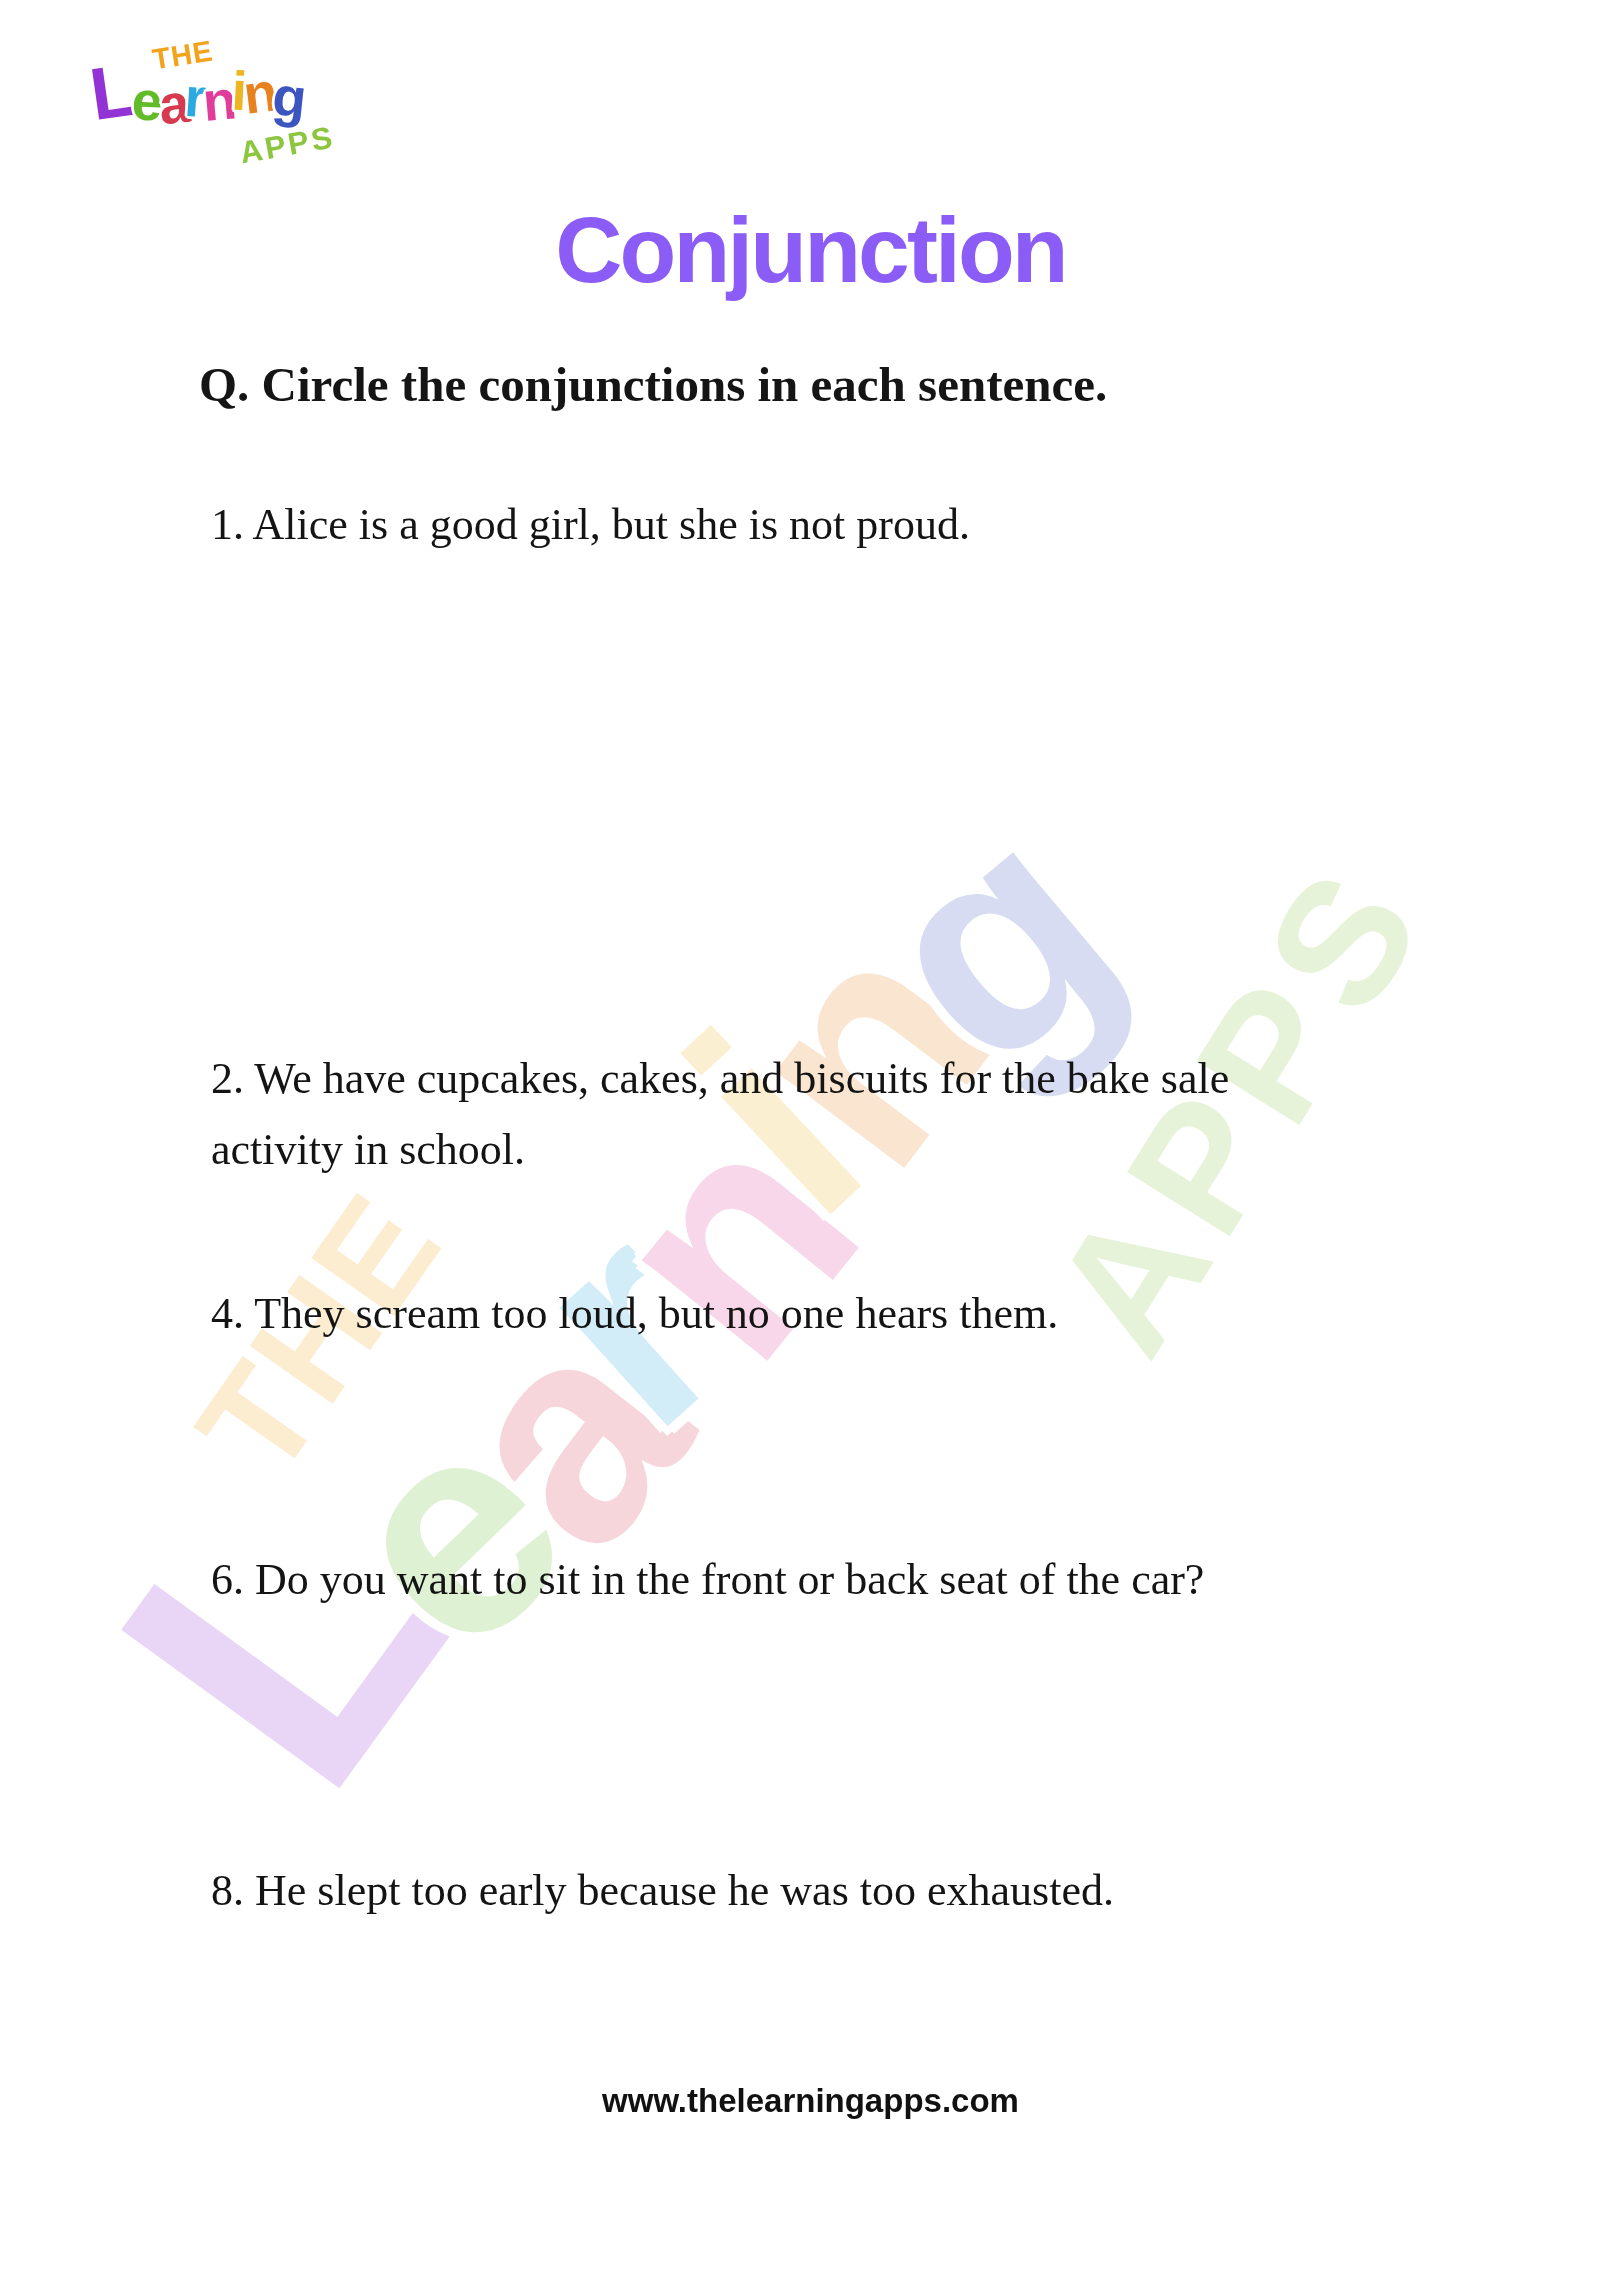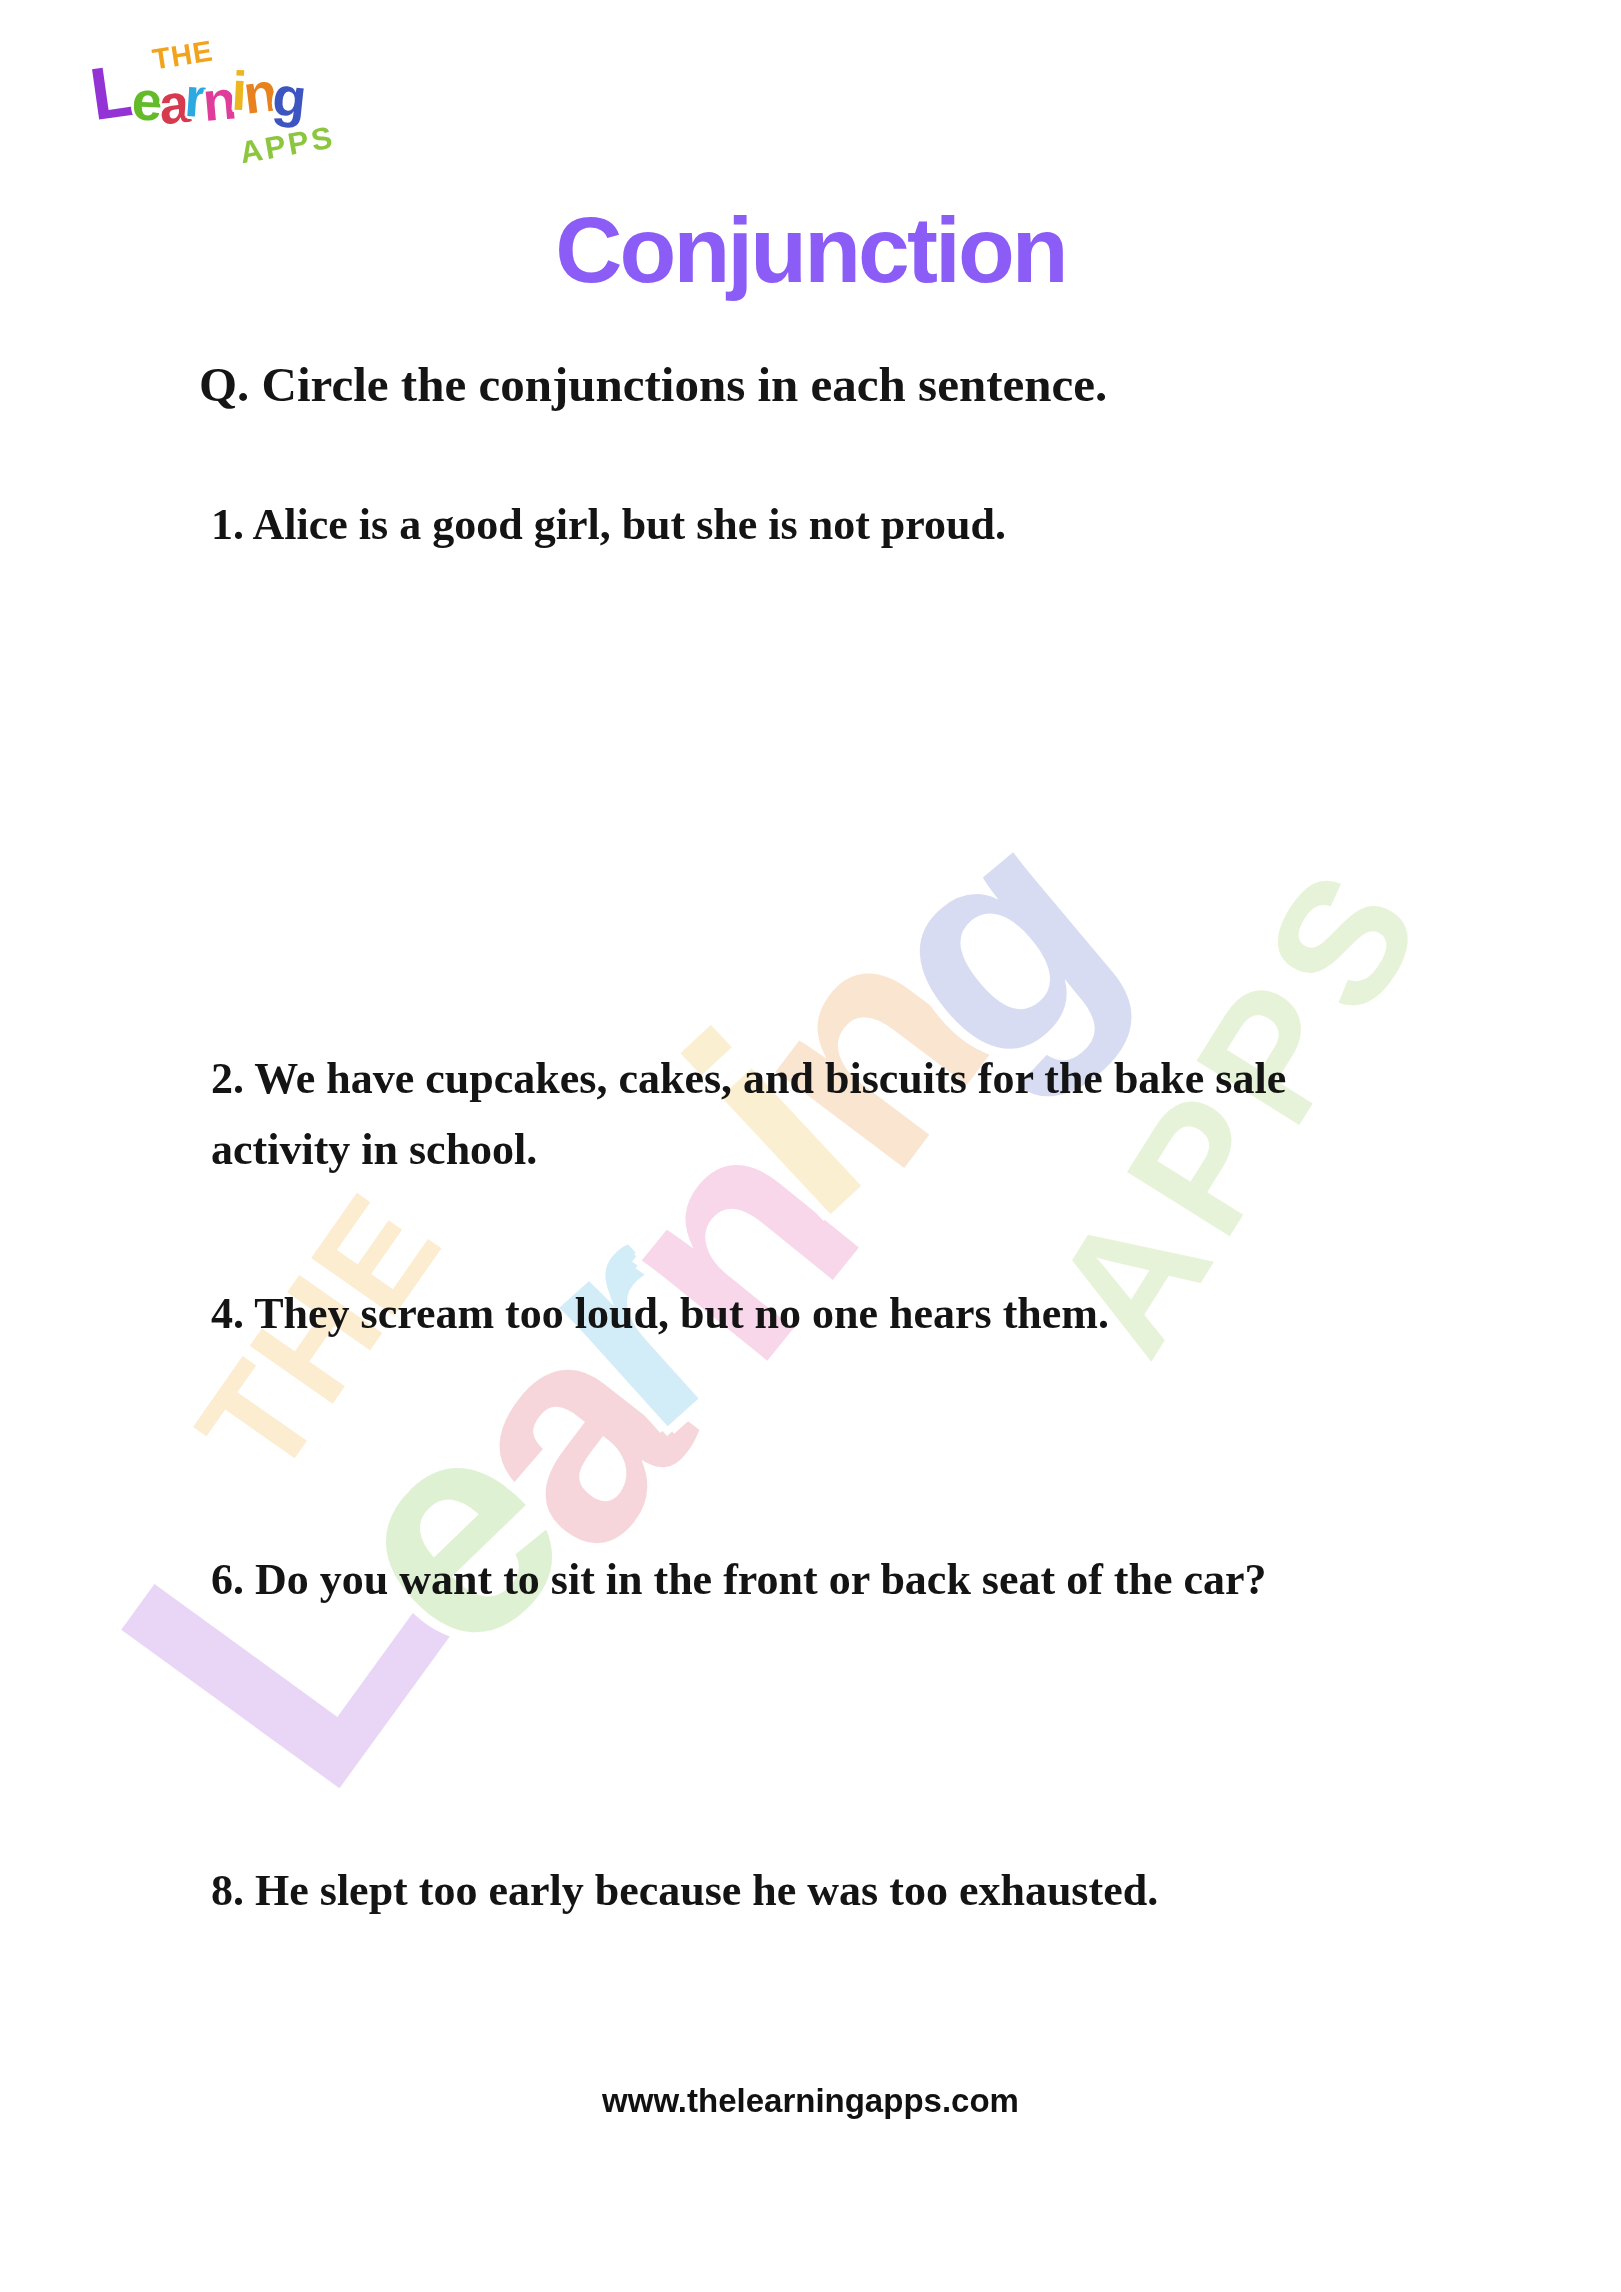--- a/index.html
+++ b/index.html
@@ -95,21 +95,21 @@
     margin:0;
   }
   .question{
     position:absolute;left:199px;top:355px;
     font-family:"Liberation Serif", serif;
     font-weight:bold;
     font-size:49px;line-height:59px;
     color:#151515;
     margin:0;
   }
-  .sentences{position:absolute;left:211px;top:0;width:1343px;height:2029px;font-weight:bold;}
+  .sentences{position:absolute;left:211px;top:0;width:1343px;height:2029px;}
   .sentence{
     position:absolute;left:0;
     font-size:44px;line-height:71px;
     white-space:pre-line;
     color:#141414;
   }
   .sentence.s1{top:489px;}
   .sentence.s2{top:690px;}
   .sentence.s3{top:883px;}
   .sentence.s4{top:1043px;}

